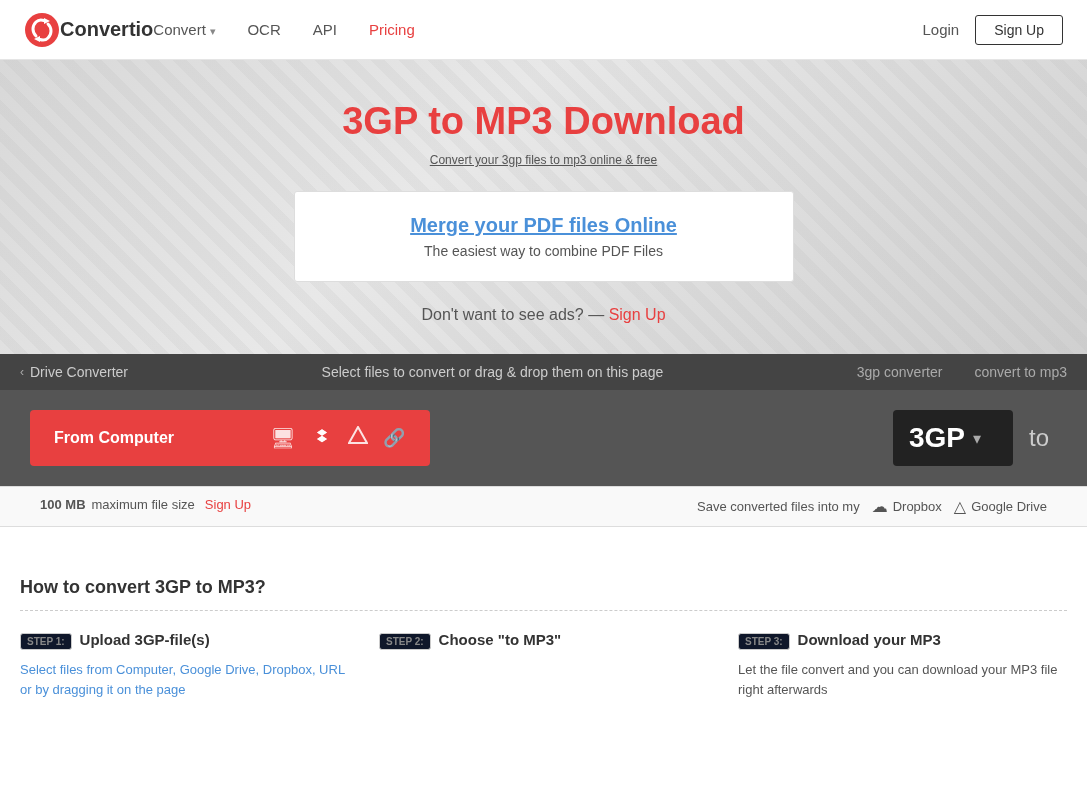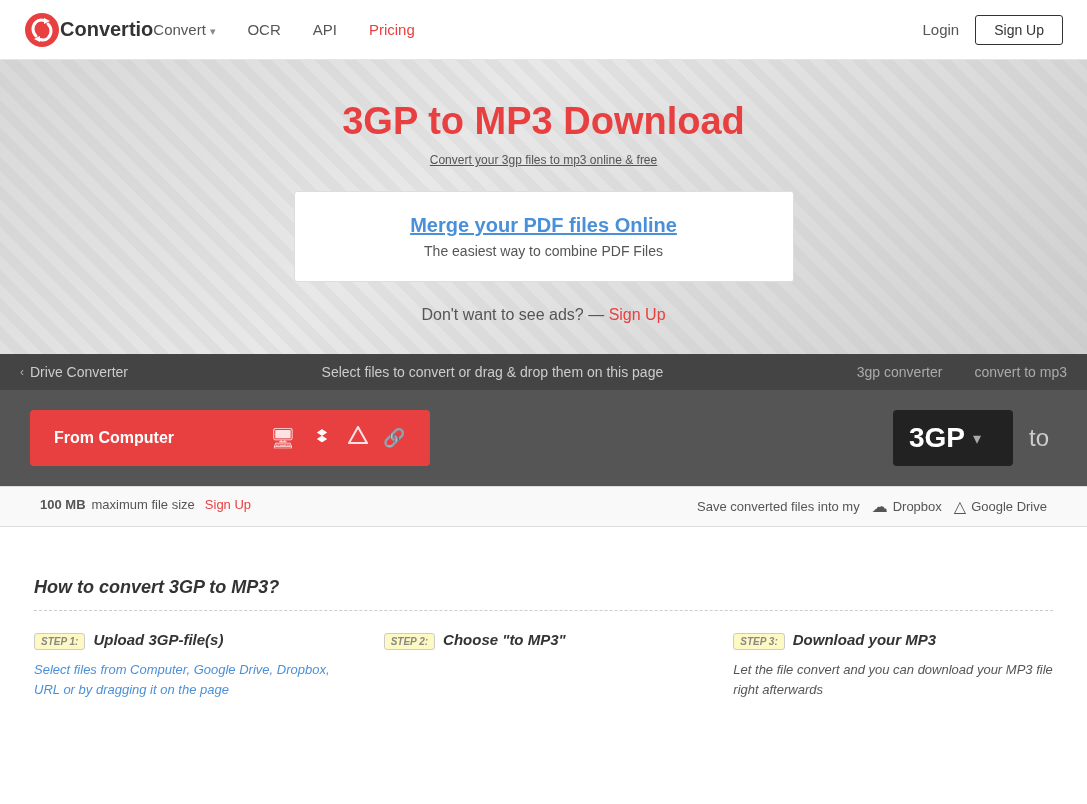--- a/index.html
+++ b/index.html
@@ -289,24 +289,23 @@
       gap: 5px;
       cursor: pointer;
       color: #555;
     }
     .cloud-icon {
       font-size: 16px;
     }
 
     
     .how-to-section {
-      padding: 30px 34px 20px;
+      padding: 30px 20px 20px;
       background: #fff;
       margin-top: 20px;
-      font-style: italic;
     }
     .how-to-title {
       font-size: 18px;
       font-weight: bold;
       color: #333;
       margin-bottom: 12px;
     }
     .divider {
       border: none;
       border-top: 1px dashed #ccc;
@@ -319,21 +318,21 @@
     .step-col {
       flex: 1;
     }
     .step-header {
       display: flex;
       align-items: baseline;
       gap: 8px;
       margin-bottom: 10px;
     }
     .step-badge {
-      background: #fef9c3;
+      background: #0f172a;
       border: 1px solid #ccc;
       border-radius: 3px;
       padding: 2px 6px;
       font-size: 10px;
       color: #888;
       font-weight: bold;
       white-space: nowrap;
     }
     .step-title {
       font-size: 15px;

